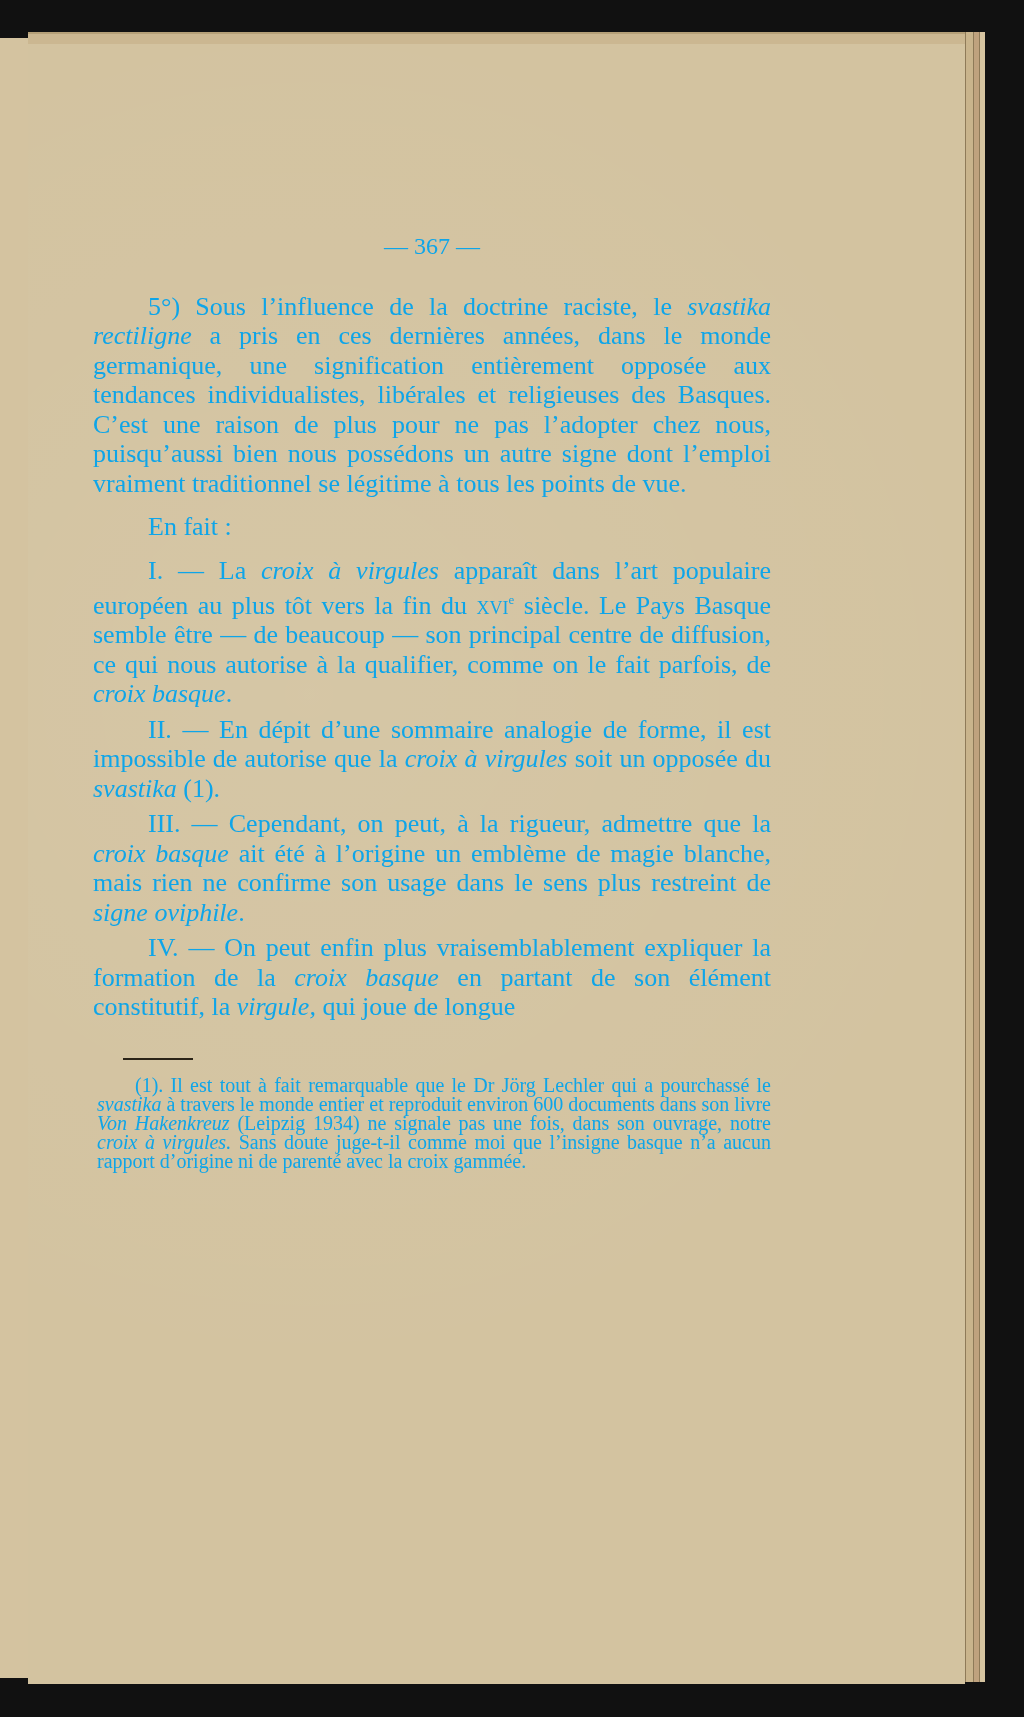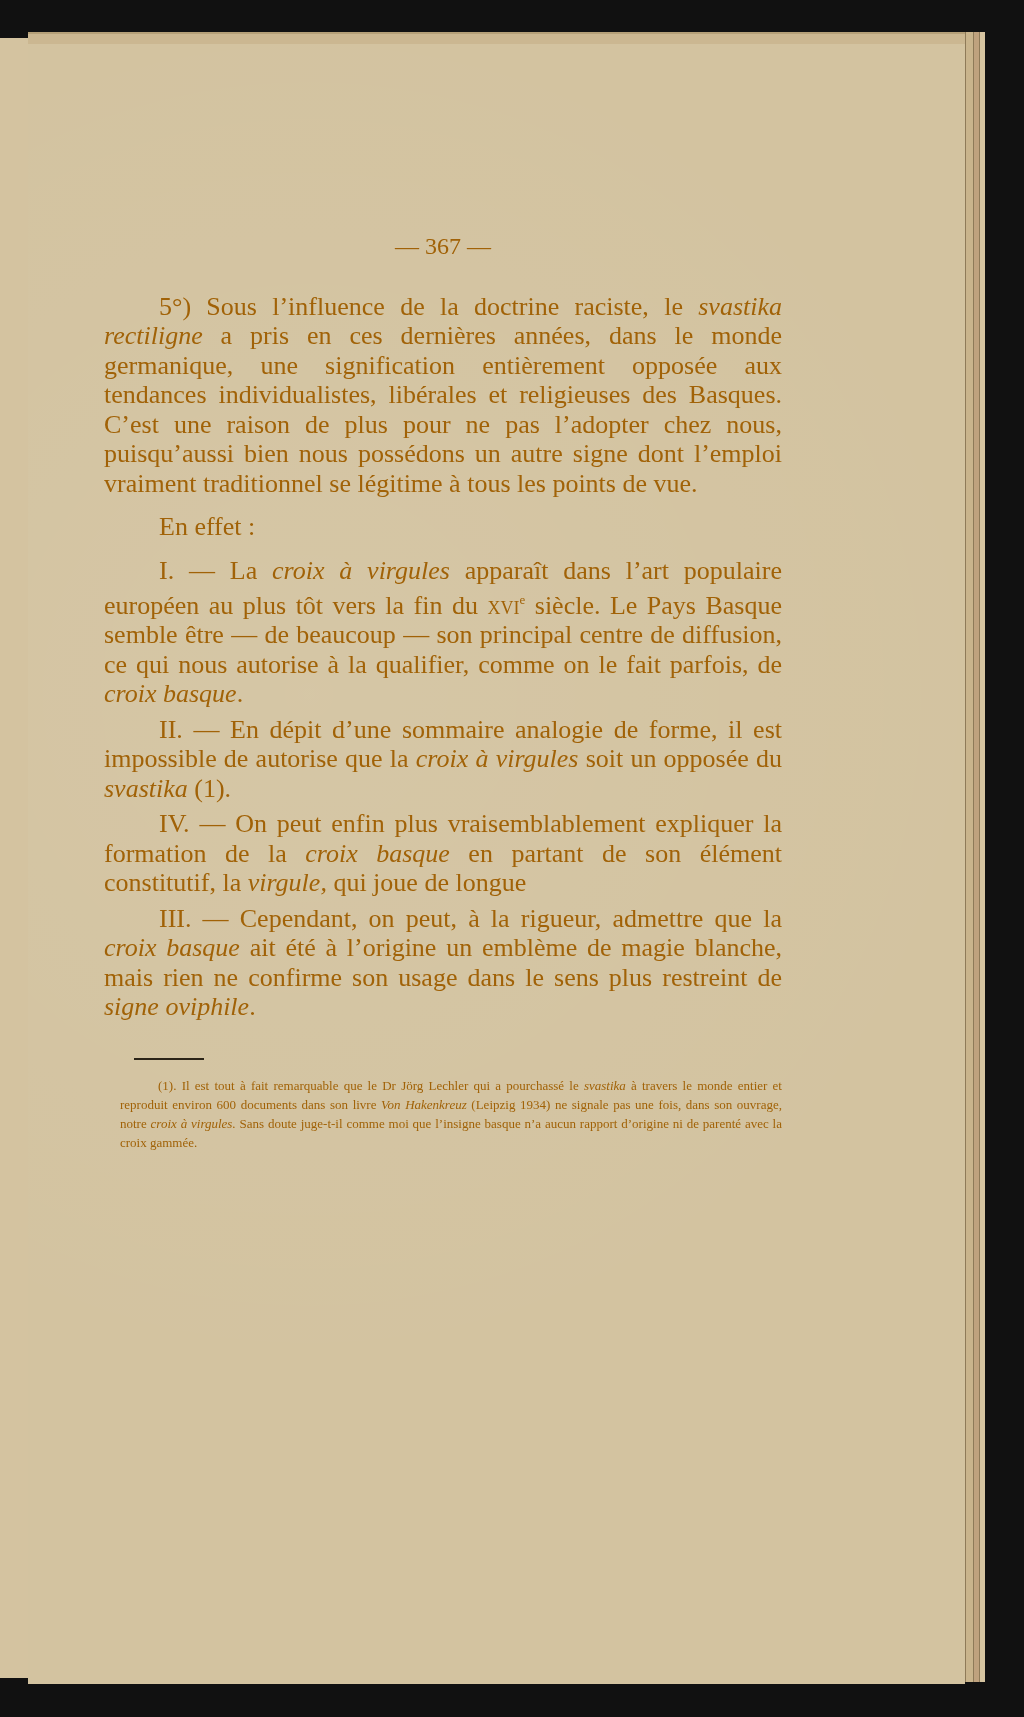--- a/index.html
+++ b/index.html
@@ -23,62 +23,62 @@
       border-top: 2px solid #b5a078;
     }
     .page-edge {
       position: absolute; top: 32px; height: 1650px; background: #c9b48c;
       border-left: 1px solid #8e7a58;
     }
     .edge1 { left: 965px; width: 8px; }
     .edge2 { left: 973px; width: 6px; background: #bfa27e; }
     .edge3 { left: 979px; width: 5px; background: #d6c4a0; }
     .content {
-      position: absolute; left: 104px; top: 232px; width: 678px;
-      color: #a16207;
+      position: absolute; left: 93px; top: 232px; width: 678px;
+      color: #0ea5e9;
       font-size: 26px;
       line-height: 29.5px;
     }
     .folio { text-align: center; font-size: 24px; margin-bottom: 30px; }
     p { margin: 0 0 6px 0; text-align: justify; }
     .indent { text-indent: 55px; }
     .spaced { margin-top: 14px; margin-bottom: 14px; }
     em { font-style: italic; }
     .rule {
       width: 70px; height: 0; border-top: 2px solid #2b2418;
       margin: 36px 0 16px 30px;
     }
     .footnote {
-      font-size: 13px; line-height: 19px; text-align: justify;
-      text-indent: 38px; margin-left: 16px;
+      font-size: 20px; line-height: 19px; text-align: justify;
+      text-indent: 38px; margin-left: 4px;
     }
     .sc { font-variant: small-caps; }
   </style>
 </head>
 <body>
 
 <div class="left-page"></div>
 <div class="page"></div>
 <div class="page-edge edge1"></div>
 <div class="page-edge edge2"></div>
 <div class="page-edge edge3"></div>
 
 <div class="content">
   <div class="folio">— 367 —</div>
 
 
 
   <p class="indent"><span>5°) Sous l’influence de la doctrine raciste, le </span><em>svastika rectiligne</em><span> a pris en ces dernières années, dans le monde germanique, une signification entièrement opposée aux tendances individualistes, libérales et religieuses des Basques. C’est une raison de plus pour ne pas l’adopter chez nous, puisqu’aussi bien nous possédons un autre signe dont l’emploi vraiment traditionnel se légitime à tous les points de vue.</span></p>
 
-  <p class="indent spaced">En effet :</p>
+  <p class="indent spaced">En fait :</p>
 
   <p class="indent"><span>I. — La </span><em>croix à virgules</em><span> apparaît dans l’art populaire européen au plus tôt vers la fin du </span><span class="sc">xvi</span><sup style="font-size:13px">e</sup><span> siècle. Le Pays Basque semble être — de beaucoup — son principal centre de diffusion, ce qui nous autorise à la qualifier, comme on le fait parfois, de </span><em>croix basque</em><span>.</span></p>
 
   <p class="indent"><span>II. — En dépit d’une sommaire analogie de forme, il est impossible de autorise que la </span><em>croix à virgules</em><span> soit un opposée du </span><em>svastika</em><span> (1).</span></p>
 
+  <p class="indent"><span>III. — Cependant, on peut, à la rigueur, admettre que la </span><em>croix basque</em><span> ait été à l’origine un emblème de magie blanche, mais rien ne confirme son usage dans le sens plus restreint de </span><em>signe oviphile</em><span>.</span></p>
+
   <p class="indent"><span>IV. — On peut enfin plus vraisemblablement expliquer la formation de la </span><em>croix basque</em><span> en partant de son élément constitutif, la </span><em>virgule,</em><span> qui joue de longue</span></p>
-
-  <p class="indent"><span>III. — Cependant, on peut, à la rigueur, admettre que la </span><em>croix basque</em><span> ait été à l’origine un emblème de magie blanche, mais rien ne confirme son usage dans le sens plus restreint de </span><em>signe oviphile</em><span>.</span></p>
 
   <div class="rule"></div>
 
   <p class="footnote"><span>(1). Il est tout à fait remarquable que le Dr Jörg Lechler qui a pourchassé le </span><em>svastika</em><span> à travers le monde entier et reproduit environ 600 documents dans son livre </span><em>Von Hakenkreuz</em><span> (Leipzig 1934) ne signale pas une fois, dans son ouvrage, notre </span><em>croix à virgules.</em><span> Sans doute juge-t-il comme moi que l’insigne basque n’a aucun rapport d’origine ni de parenté avec la croix gammée.</span></p>
 </div>
 
 </body></html>

